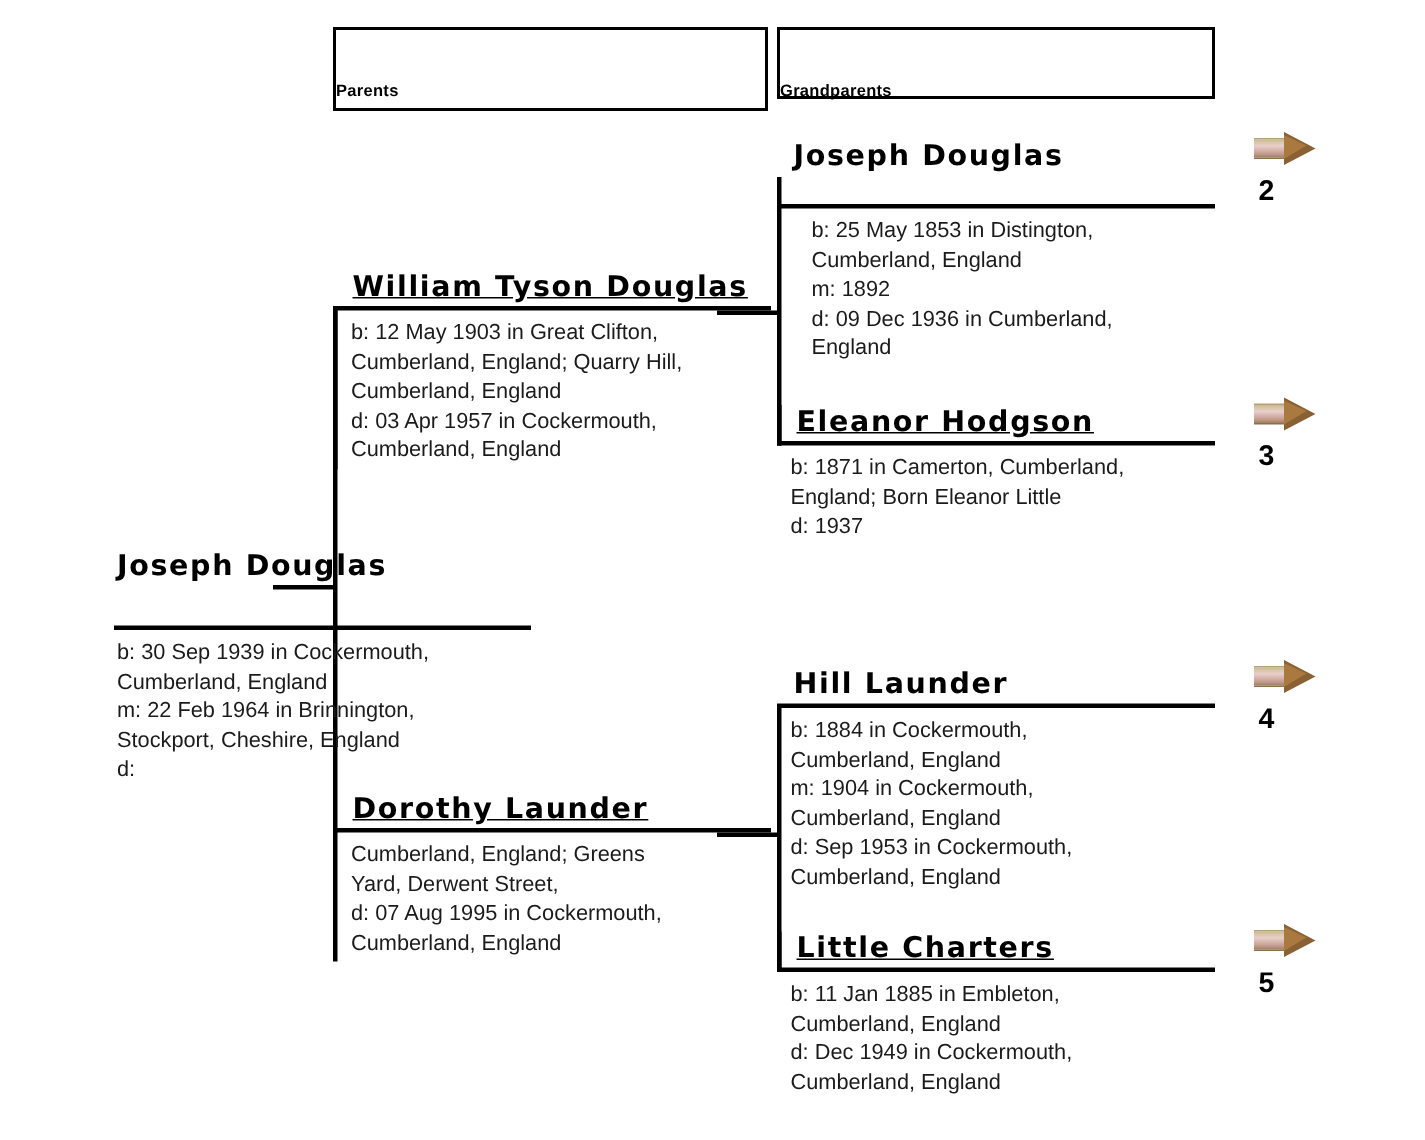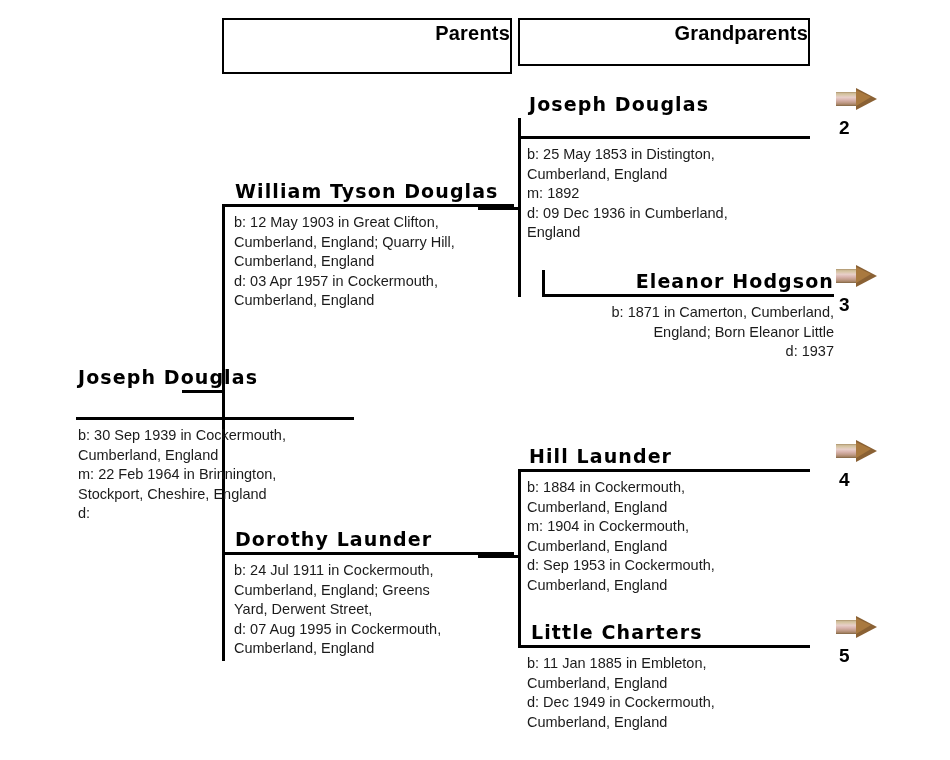--- a/index.html
+++ b/index.html
@@ -19,26 +19,26 @@
 
   
   .col-header {
     position: absolute;
     box-sizing: border-box;
     border: 2px solid #000000;
     background: #ffffff;
   }
   .col-header .col-header-label {
     display: block;
-    text-align: right;
+    text-align: left;
     font-family: "Liberation Sans", sans-serif;
     font-weight: bold;
-    font-size: 20px;
+    font-size: 11px;
     line-height: 18px;
-    margin-top: 4px;
+    margin-top: 32px;
     letter-spacing: .2px;
   }
   #col-header-parents { left: 222px; top: 18px; width: 290px; height: 56px; }
   #col-header-grandparents { left: 518px; top: 18px; width: 292px; height: 48px; }
 
   
   .person {
     position: absolute;
     box-sizing: border-box;
   }
@@ -56,36 +56,36 @@
     border-top: 3px solid #000000;
     padding: 6px 0 2px 10px;
     font-family: "Liberation Sans", sans-serif;
     font-size: 14.5px;
     line-height: 19.5px;
     color: #1b1b1b;
   }
   .person-detail .line { display: block; white-space: nowrap; }
   
   .person.has-left-rule .person-detail { border-left: 3px solid #000000; padding-left: 9px; }
-  .person.has-left-rule .person-name { padding-left: 13px; }
+  .person.has-left-rule .person-name { padding-left: 13px; text-decoration: underline; }
   .person.has-left-rule .name-rule {
     position: absolute;
     left: 0; top: 0;
     width: 3px;
     background: #000000;
   }
 
   
   #person-william  { left: 222px; top: 180px; width: 292px; }
   #person-dorothy  { left: 222px; top: 528px; width: 292px; }
   
   #person-root     { left: 76px;  top: 366px; width: 278px; }
   
   #person-joseph-gp  { left: 518px; top: 93px;  width: 292px; }
-  #person-eleanor-gp { left: 542px; top: 270px; width: 292px; text-align: right; }
+  #person-eleanor-gp { left: 518px; top: 270px; width: 292px; }
   #person-john-gp    { left: 518px; top: 445px; width: 292px; }
   #person-martha-gp  { left: 518px; top: 621px; width: 292px; }
 
   
   .rule {
     position: absolute;
     background: #000000;
   }
   .rule.v { width: 3px; }
   .rule.h { height: 3px; }
@@ -179,31 +179,30 @@
     <span class="line">Cumberland, England; Quarry Hill,</span>
     <span class="line">Cumberland, England</span>
     <span class="line">d: 03 Apr 1957 in Cockermouth,</span>
     <span class="line">Cumberland, England</span>
   </div>
 </div>
 
 <div class="person has-left-rule" id="person-dorothy">
   <div class="person-name">Dorothy Launder</div>
   <div class="person-detail">
-    <span class="line">b: 24 Jul 1911 in Cockermouth,</span>
     <span class="line">Cumberland, England; Greens</span>
     <span class="line">Yard, Derwent Street,</span>
     <span class="line">d: 07 Aug 1995 in Cockermouth,</span>
     <span class="line">Cumberland, England</span>
   </div>
 </div>
 
 <div class="person" id="person-joseph-gp">
   <div class="person-name" style="padding-left:11px;">Joseph Douglas</div>
-  <div class="person-detail" style="padding-left:9px;margin-top:20px;">
+  <div class="person-detail" style="padding-left:23px;margin-top:20px;">
     <span class="line">b: 25 May 1853 in Distington,</span>
     <span class="line">Cumberland, England</span>
     <span class="line">m: 1892</span>
     <span class="line">d: 09 Dec 1936 in Cumberland,</span>
     <span class="line">England</span>
   </div>
 </div>
 
 <div class="person has-left-rule" id="person-eleanor-gp">
   <span class="name-rule" style="height:27px;"></span>

